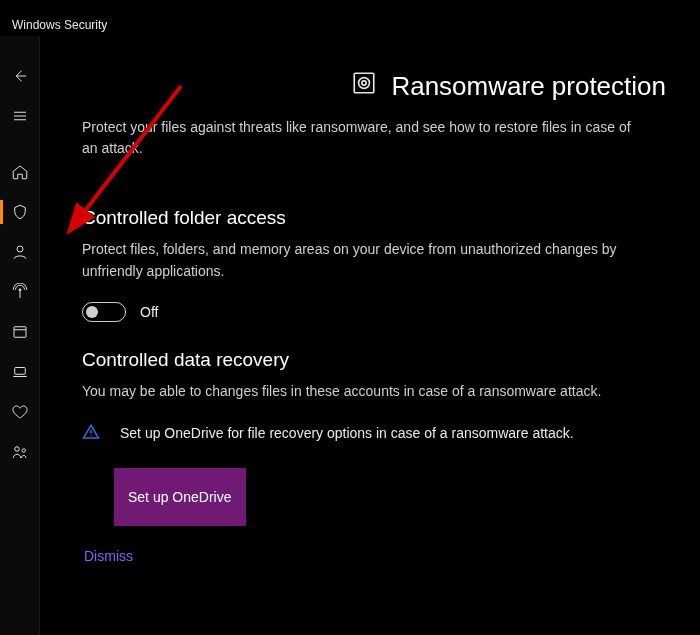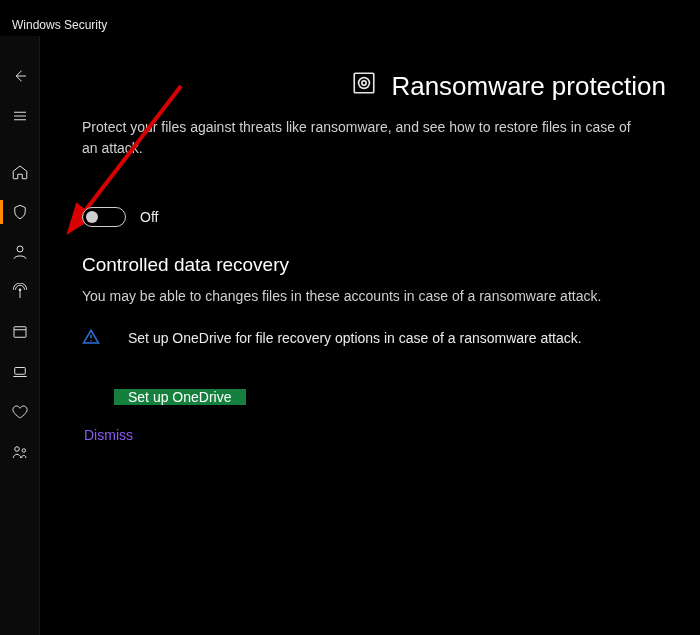--- a/index.html
+++ b/index.html
@@ -102,35 +102,35 @@
     content: "";
     position: absolute;
     left: 3px; top: 2.5px;
     width: 12px; height: 12px;
     background: #cfcfcf;
     border-radius: 50%;
   }
   .toggle-label { color: #eaeaea; font-size: 14px; }
   .alert-row {
     display: flex;
-    gap: 28px;
+    gap: 20px;
     align-items: flex-start;
-    margin-bottom: 40px;
+    margin-bottom: 24px;
   }
   .alert-icon svg { width: 18px; height: 18px; }
   .alert-text {
     color: #eaeaea;
     max-width: 520px;
     line-height: 1.5;
   }
   .btn {
     display: inline-block;
-    background: #15803d;
+    background: #701a75;
     color: #fff;
-    padding: 0 14px;
+    padding: 21px 14px;
     font-size: 14px;
     border: none;
     margin-left: 32px;
     margin-bottom: 22px;
   }
   .dismiss {
     display: block;
     margin-left: 2px;
     color: #8b5cf6;
     font-size: 14px;
@@ -225,20 +225,22 @@
         <svg viewBox="0 0 24 24">
             <rect x="3" y="3" width="18" height="18" rx="1"></rect>
             <circle cx="12" cy="12" r="5"></circle>
             <circle cx="12" cy="12" r="2"></circle>
           </svg>
       </span>
       <span>Ransomware protection</span>
     </h1>
     <p class="page-desc">Protect your files against threats like ransomware, and see how to restore files in case of an attack.</p>
 
+    <h2 class="section-title">Controlled folder access</h2>
+    <p class="section-desc">Protect files, folders, and memory areas on your device from unauthorized changes by unfriendly applications.</p>
 
     <div class="toggle-row">
       <div class="toggle"></div>
       <span class="toggle-label">Off</span>
     </div>
 
     <h2 class="section-title">Controlled data recovery</h2>
     <p class="section-desc">You may be able to changes files in these accounts in case of a ransomware attack.</p>
 
     <div class="alert-row">

